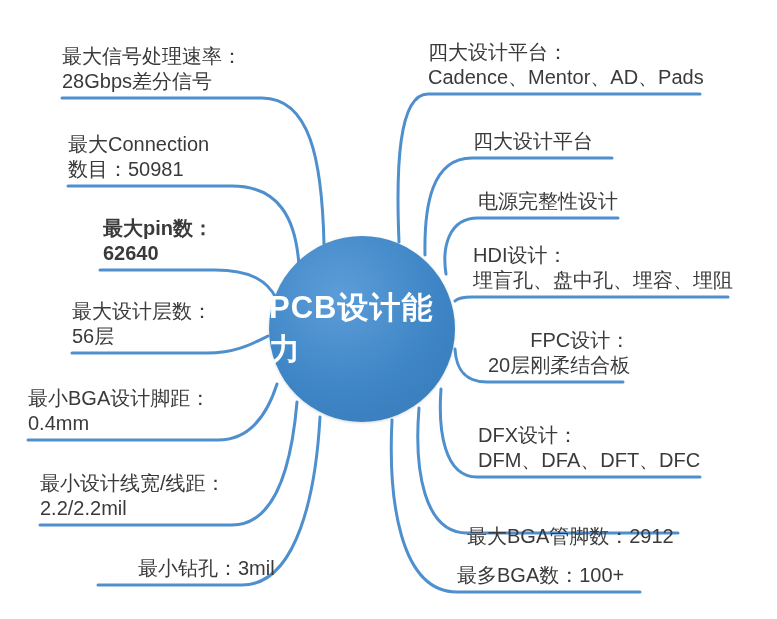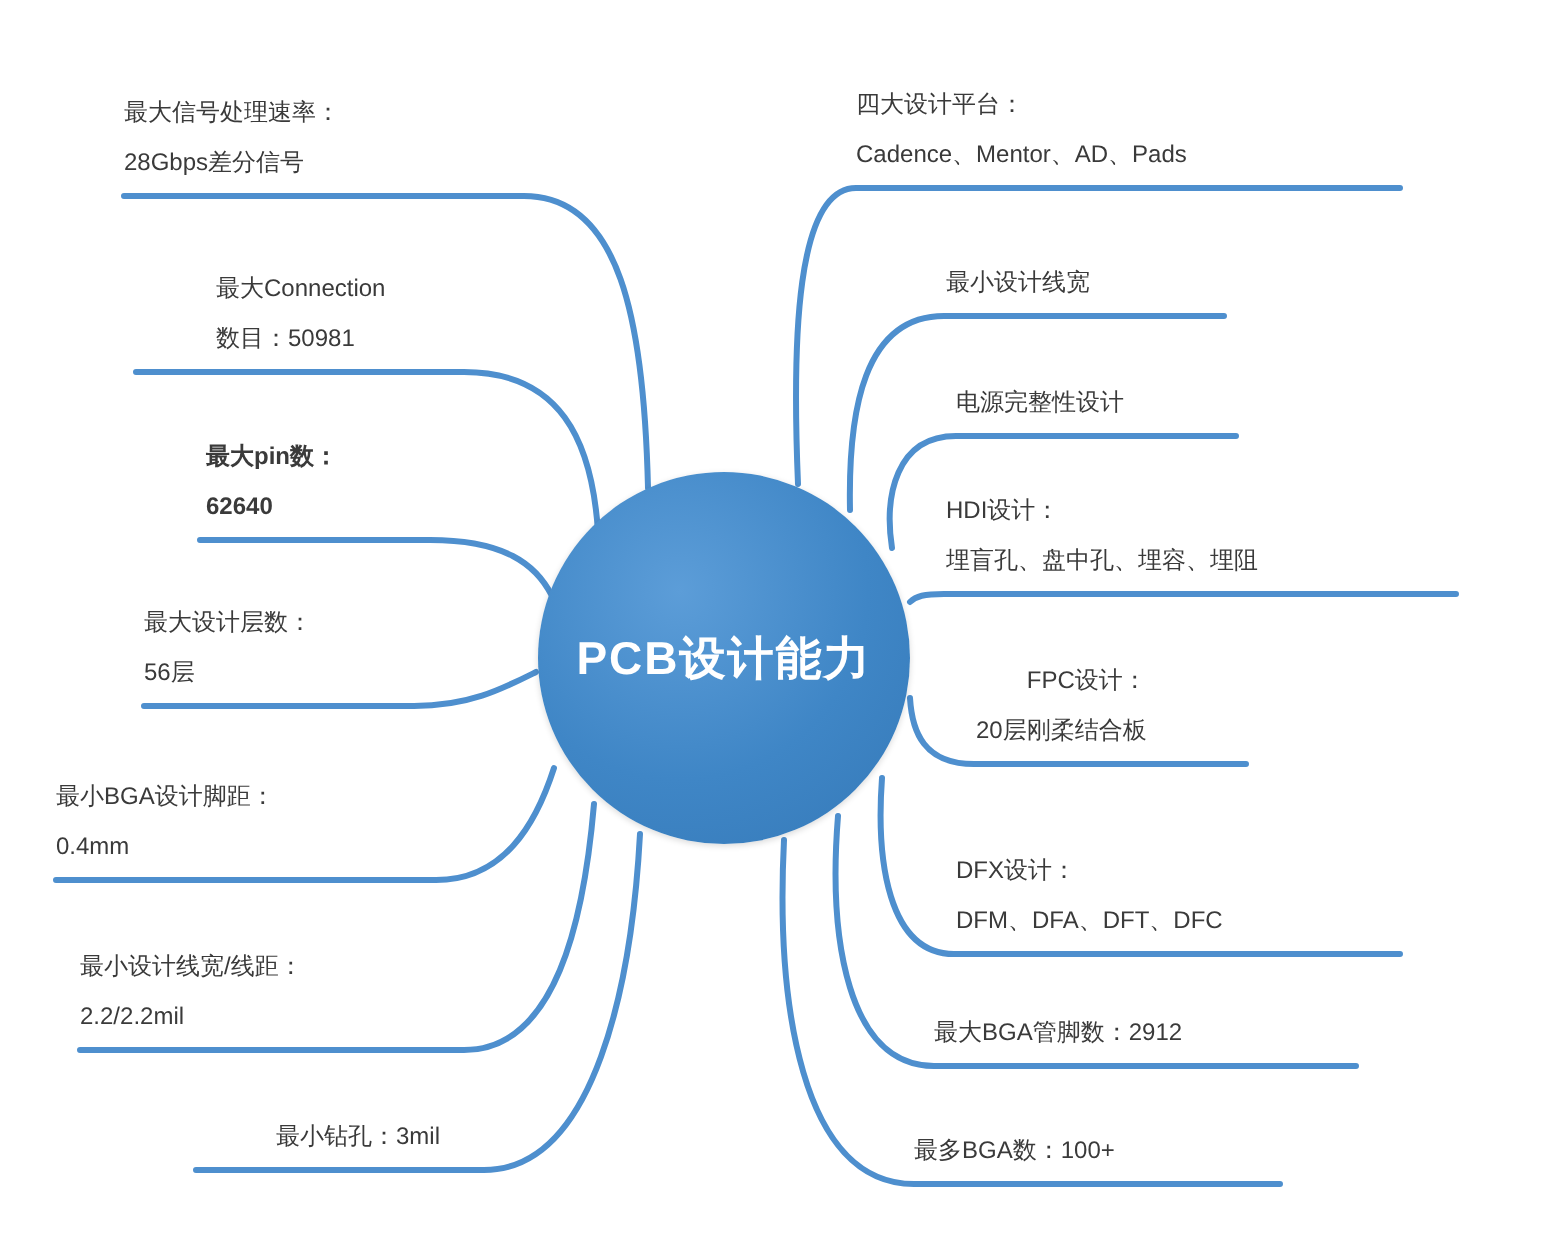--- a/index.html
+++ b/index.html
@@ -13,24 +13,24 @@
   .connectors{position:absolute;left:0;top:0;width:777px;height:619px;}
   .connectors path{fill:none;stroke:#4e8fce;stroke-width:3;stroke-linecap:round;}
   .center-node{
     position:absolute;left:269px;top:236px;
     width:186px;height:186px;border-radius:50%;
     background:radial-gradient(circle at 38% 32%, #5c9dd8 0%, #3f86c6 55%, #3579b8 100%);
     display:flex;align-items:center;justify-content:center;
     box-shadow:0 1px 3px rgba(0,0,0,0.15);
   }
   .center-node .title{
-    color:#ffffff;font-size:23px;font-weight:bold;letter-spacing:1px;
+    color:#ffffff;font-size:31px;font-weight:bold;letter-spacing:1px;
   }
   .branch{
-    position:absolute;color:#3a3a3a;font-size:12px;line-height:25px;
+    position:absolute;color:#3a3a3a;font-size:20px;line-height:25px;
     white-space:nowrap;
   }
   .branch .ln{white-space:nowrap;}
 </style>
 </head>
 <body>
 
 <div class="canvas">
 
   <svg class="connectors" viewBox="0 0 777 619" xmlns="http://www.w3.org/2000/svg" aria-hidden="true">
@@ -54,21 +54,21 @@
   </svg>
 
   <div class="center-node">
     <span class="title">PCB设计能力</span>
   </div>
 
   <div class="branch" style="left:62px;top:44px;">
     <div class="ln">最大信号处理速率：</div>
     <div class="ln">28Gbps差分信号</div>
   </div>
-  <div class="branch" style="left:68px;top:132px;margin-left:40px;">
+  <div class="branch" style="left:68px;top:132px;">
     <div class="ln">最大Connection</div>
     <div class="ln">数目：50981</div>
   </div>
   <div class="branch" style="left:103px;top:216px;font-weight:bold;">
     <div class="ln">最大pin数：</div>
     <div class="ln">62640</div>
   </div>
   <div class="branch" style="left:72px;top:299px;">
     <div class="ln">最大设计层数：</div>
     <div class="ln">56层</div>
@@ -84,40 +84,40 @@
   <div class="branch" style="left:98px;top:556px;margin-left:40px;">
     <div class="ln">最小钻孔：3mil</div>
     <div class="ln"></div>
   </div>
 
   <div class="branch" style="left:428px;top:40px;">
     <div class="ln">四大设计平台：</div>
     <div class="ln">Cadence、Mentor、AD、Pads</div>
   </div>
   <div class="branch" style="left:473px;top:129px;">
-    <div class="ln">最小设计线宽</div>
+    <div class="ln">四大设计平台</div>
     <div class="ln"></div>
   </div>
   <div class="branch" style="left:478px;top:189px;">
     <div class="ln">电源完整性设计</div>
     <div class="ln"></div>
   </div>
   <div class="branch" style="left:473px;top:243px;">
     <div class="ln">HDI设计：</div>
     <div class="ln">埋盲孔、盘中孔、埋容、埋阻</div>
   </div>
   <div class="branch" style="left:488px;top:328px;text-align:right;">
     <div class="ln">FPC设计：</div>
     <div class="ln">20层刚柔结合板</div>
   </div>
   <div class="branch" style="left:478px;top:423px;">
     <div class="ln">DFX设计：</div>
     <div class="ln">DFM、DFA、DFT、DFC</div>
   </div>
-  <div class="branch" style="left:467px;top:504px;">
+  <div class="branch" style="left:467px;top:524px;">
     <div class="ln">最大BGA管脚数：2912</div>
     <div class="ln"></div>
   </div>
   <div class="branch" style="left:457px;top:563px;">
     <div class="ln">最多BGA数：100+</div>
     <div class="ln"></div>
   </div>
 
 </div>
 

